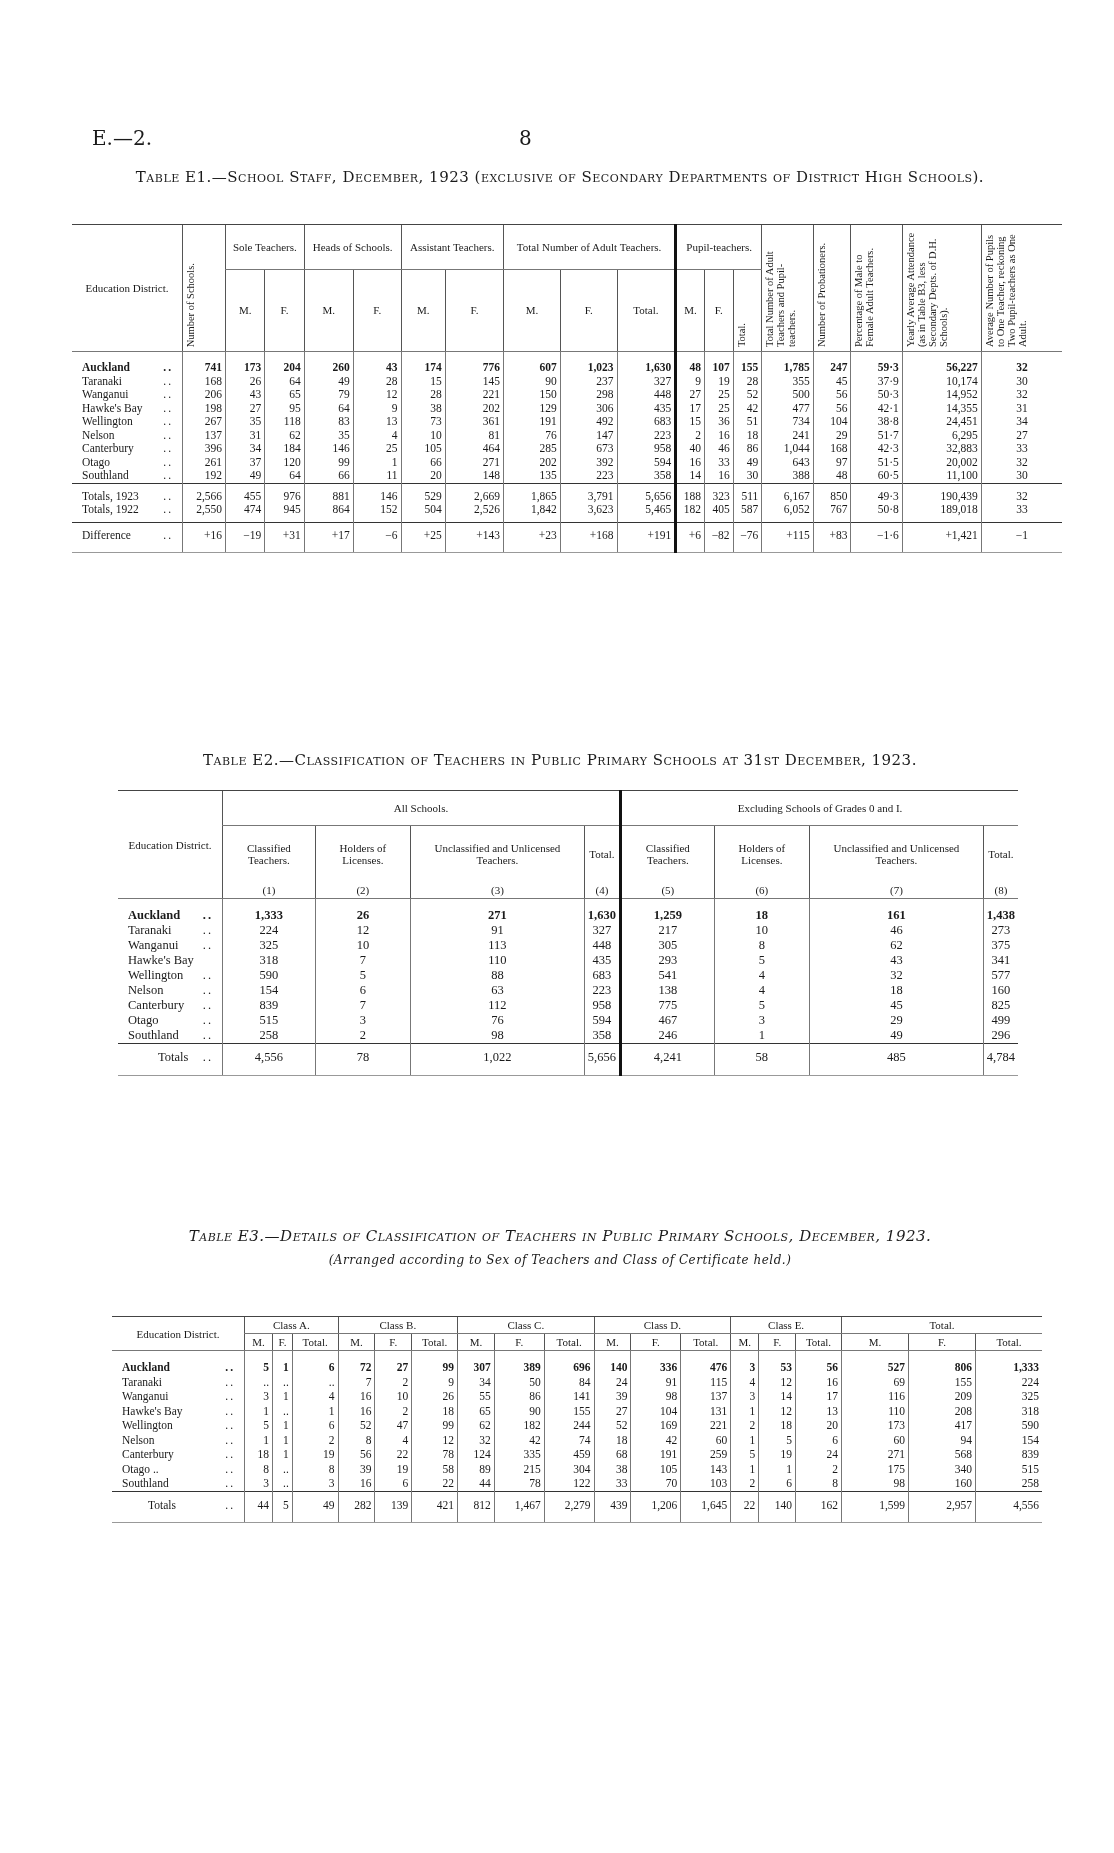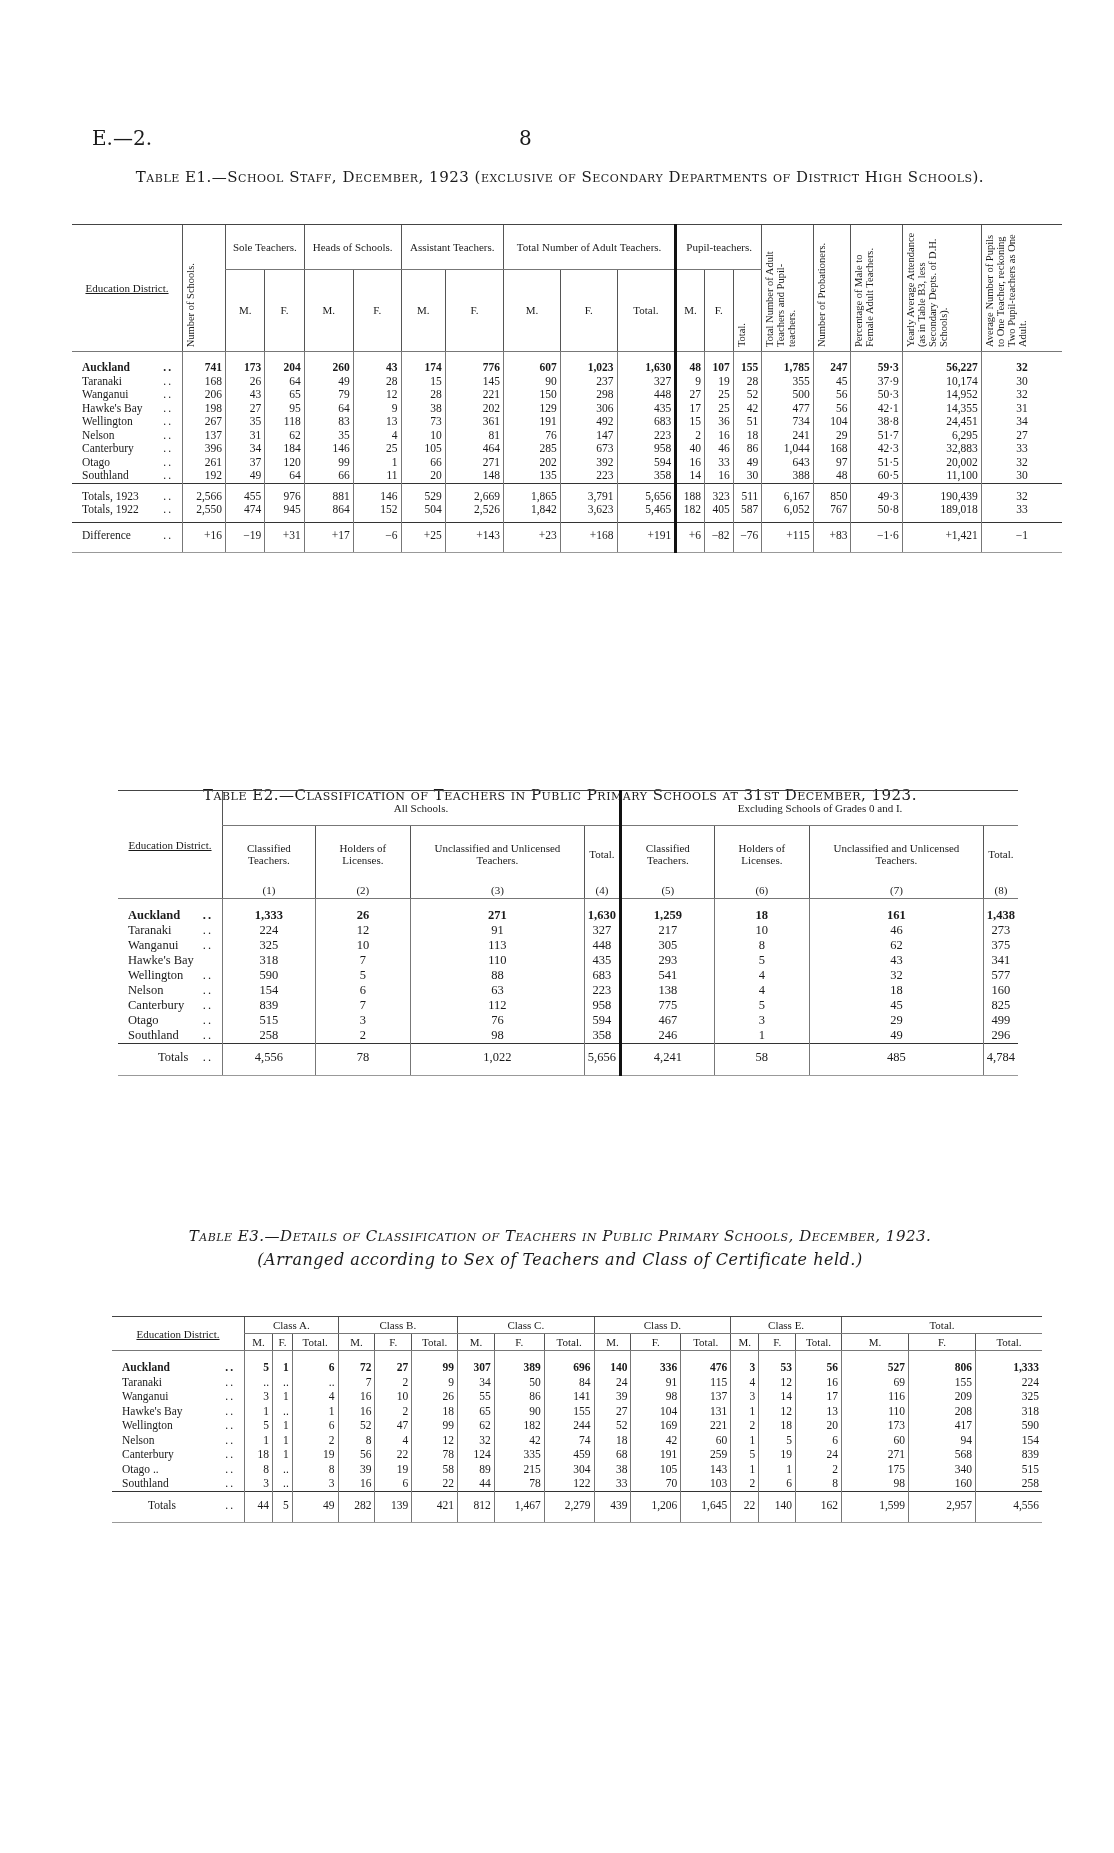--- a/index.html
+++ b/index.html
@@ -7,32 +7,32 @@
     width: 1114px; height: 1853px; position: relative; overflow: hidden;
     font-family: "DejaVu Serif", "Liberation Serif", serif; color: #1a1a1a;
   }
   .page-head { position: absolute; top: 126px; left: 92px; right: 0; height: 30px; text-align: right; }
   .page-head .ref { position: absolute; left: 0; top: 0; font-size: 20px; }
   .page-head .num { position: absolute; left: 427px; top: 0; font-size: 20px; }
   .caption {
     position: absolute; left: 60px; width: 1000px; text-align: center;
     font-size: 15px; letter-spacing: 0.5px; line-height: 20px; font-variant: small-caps;
   }
-  .caption .sub { font-variant: normal; font-size: 16px; display: block; margin-top: 4px; }
+  .caption .sub { font-variant: normal; font-size: 12px; display: block; margin-top: 4px; }
   table {
     position: absolute; border-collapse: collapse; font-size: 11.5px;
     font-family: "Liberation Serif", "DejaVu Serif", serif;
   }
   table thead th {
     font-weight: normal; font-size: 11px; border-left: 1px solid #555;
     border-top: 1px solid #777; border-bottom: 1px solid #777; padding: 2px 2px;
     line-height: 12px; vertical-align: middle;
   }
   table thead tr.top th { border-top: 1.5px solid #444; }
-  table thead th.first { border-left: none; text-decoration: underline; }
+  table thead th.first { border-left: none; }
   table td {
     border-left: 1px solid #777; text-align: right; padding: 0 3px; line-height: 13.5px;
     white-space: nowrap;
   }
   table td.dist { border-left: none; text-align: left; padding-left: 10px; }
   table td.dist .dots { float: right; padding-right: 6px; letter-spacing: 2px; }
   table tr.first-row td { padding-top: 9px; font-weight: bold; }
   table tr.tot td { border-top: 1.5px solid #333; padding-top: 6px; }
   table tr.tot2 td { padding-bottom: 5px; }
   table tr.diff td { border-top: 1.5px solid #333; padding-top: 6px; padding-bottom: 10px; }
@@ -352,21 +352,21 @@
         <td>−76</td>
         <td>+115</td>
         <td>+83</td>
         <td class="x">−1·6</td>
         <td class="x">+1,421</td>
         <td class="center">−1</td>
       </tr>
     </tbody>
 </table>
 
-<div class="caption" style="top:750px;margin-top:35px;">Table E2.—Classification of Teachers in Public Primary Schools at 31st December, 1923.</div>
+<div class="caption" style="top:750px;">Table E2.—Classification of Teachers in Public Primary Schools at 31st December, 1923.</div>
 
 <table id="e2">
   <thead>
     <tr class="top">
       <th class="first" rowspan="3" style="width:100px;">Education District.</th>
       <th colspan="4" style="height:30px;">All Schools.</th>
       <th colspan="4" class="thick">Excluding Schools of Grades 0 and I.</th>
     </tr>
     <tr>
       <th style="border-bottom:none;height:52px;">Classified Teachers.</th>

